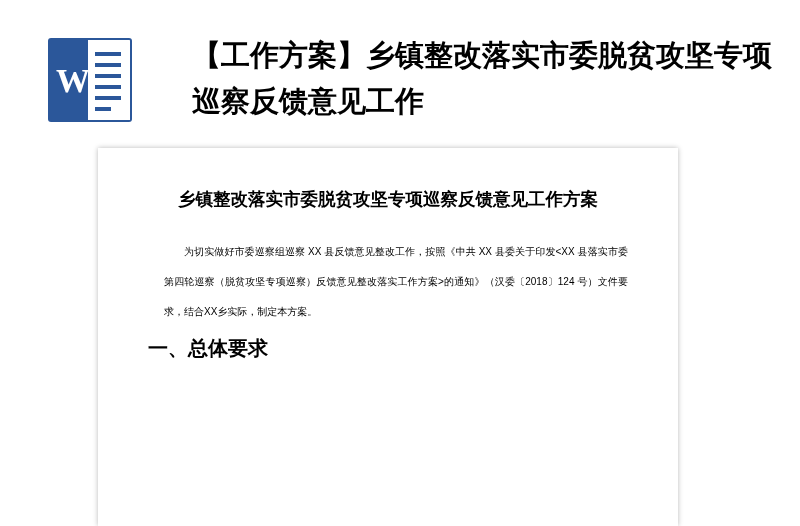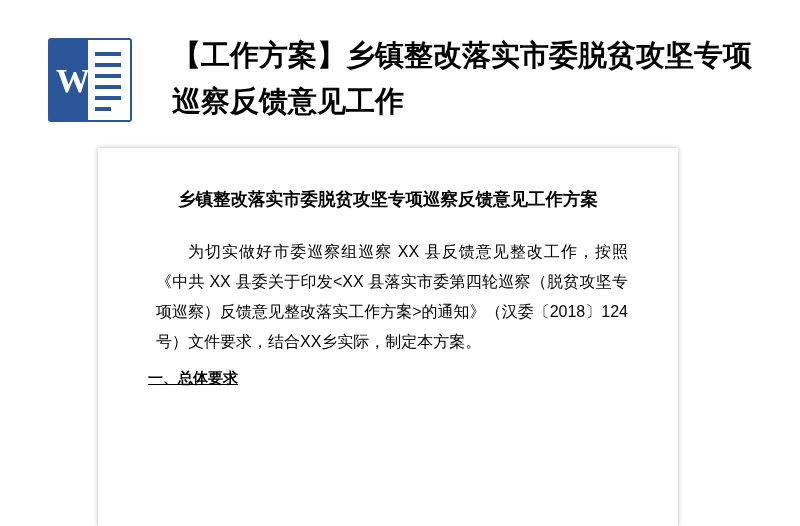--- a/index.html
+++ b/index.html
@@ -79,21 +79,21 @@
   }
   .word-icon .icon-right .l1 { top: 12px; }
   .word-icon .icon-right .l2 { top: 23px; }
   .word-icon .icon-right .l3 { top: 34px; }
   .word-icon .icon-right .l4 { top: 45px; }
   .word-icon .icon-right .l5 { top: 56px; }
   .word-icon .icon-right .l6 { top: 67px; width: 16px; }
 
   .header-title {
     position: absolute;
-    left: 172px;
+    left: 192px;
     top: 32px;
     width: 600px;
     color: #000000;
     font-size: 29px;
     font-weight: bold;
     line-height: 46px;
     font-family: "Liberation Sans", sans-serif;
     letter-spacing: 0px;
   }
 
@@ -115,37 +115,36 @@
   .doc-title {
     text-align: center;
     font-size: 17.5px;
     font-weight: bold;
     line-height: 31px;
     color: #000000;
     font-family: "Liberation Sans", sans-serif;
     margin-bottom: 22px;
   }
   .doc-para {
-    font-size: 16px;
+    font-size: 10px;
     line-height: 30px;
     color: #000000;
     text-align: justify;
     text-justify: inter-ideograph;
     text-indent: 2em;
     font-family: "Liberation Sans", sans-serif;
-    margin: 0 0 2px 8px;
+    margin: 0 0 2px 16px;
   }
   .doc-heading {
-    font-size: 15px;
+    font-size: 20px;
     line-height: 30px;
     font-weight: bold;
     color: #000000;
     font-family: "Liberation Sans", sans-serif;
     margin: 6px 0 0 0;
-    text-decoration: underline;
   }
 </style>
 </head>
 <body>
 
 <div class="page">
 
   <div class="header">
 
     <div class="word-icon">

